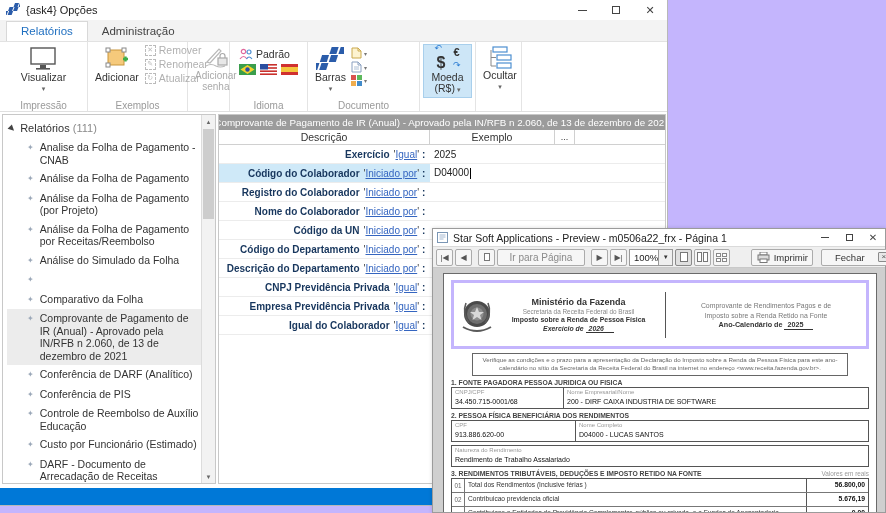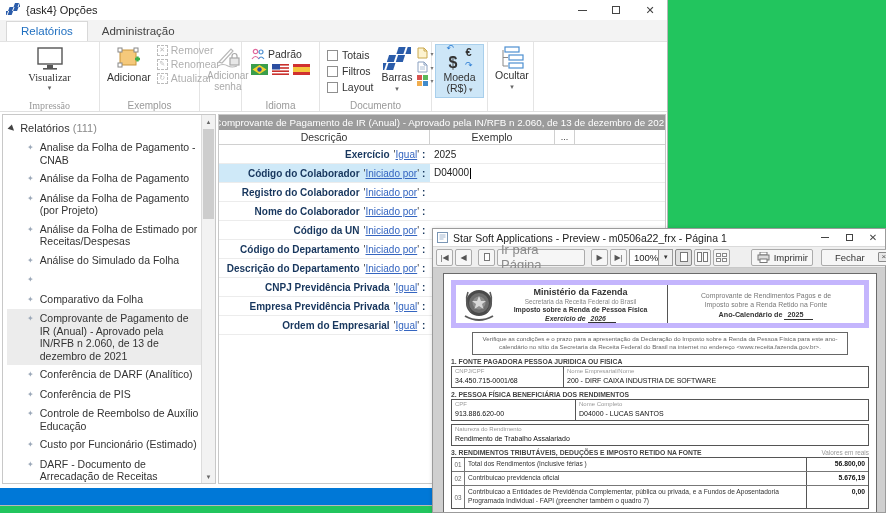--- a/index.html
+++ b/index.html
@@ -1,18 +1,18 @@
 <!DOCTYPE html>
 <html><head>
 <meta charset="utf-8">
 <style>
   * { margin:0; padding:0; box-sizing:border-box; }
   html,body { background:#fff; }
   body { font-family:"Liberation Sans", sans-serif; color:#333; }
-  #stage { position:relative; width:886px; height:513px; background:#22c55e; overflow:hidden; }
+  #stage { position:relative; width:886px; height:513px; background:#c4b5fd; overflow:hidden; }
 
   
   .main-window { position:absolute; left:0; top:0; width:668px; height:506px;
     background:#fff; border:1px solid #b8b8b8; border-left:none; border-top:none;
     display:flex; flex-direction:column; }
   .titlebar { height:20px; display:flex; align-items:center; background:#fff; padding-left:6px; flex:none; }
   .titlebar .app-title { font-size:11px; color:#222; margin-left:6px; }
   .cap-btns { margin-left:auto; display:flex; height:20px; }
   .cap-btn { width:34px; height:20px; display:flex; align-items:center; justify-content:center;
     font-size:11px; color:#444; }
@@ -111,41 +111,41 @@
   .pv-titlebar { height:17px; display:flex; align-items:center; padding-left:4px; background:#fff; flex:none; }
   .pv-title { font-size:10.5px; color:#222; margin-left:5px; white-space:nowrap; overflow:hidden; }
   .pv-capbtns { margin-left:auto; display:flex; align-items:center; height:17px; }
   .pv-capbtn { width:24px; height:17px; display:flex; align-items:center; justify-content:center; font-size:10px; color:#444; }
   .pv-capbtn .boxglyph { width:7px; height:7px; border:1px solid #444; display:block; }
   .pv-capbtn .minglyph { width:8px; height:1px; background:#444; display:block; }
   .pv-toolbar { height:22px; background:#efefef; border-top:1px solid #dadada; border-bottom:1px solid #c9c9c9;
     display:flex; align-items:center; gap:2px; padding:0 3px; flex:none; }
   .tbtn { height:17px; min-width:17px; background:#f6f6f6; border:1px solid #ababab; border-radius:2px;
     display:flex; align-items:center; justify-content:center; font-size:8px; color:#555; padding:0 3px; }
-  .tbtn.txt { font-size:13px; color:#8a8a8a; min-width:88px; }
+  .tbtn.txt { font-size:10px; color:#8a8a8a; min-width:88px; }
   .tbtn.wide { font-size:9.5px; color:#333; gap:4px; }
   .tbtn.pressed { background:#e0e0e0; border-color:#8a8a8a; }
   .zoom-combo { height:17px; width:112px; background:#fff; border:1px solid #9a9a9a; display:flex;
     align-items:center; font-size:9.5px; color:#222; padding-left:4px; }
   .zoom-combo .dd { margin-left:auto; width:14px; height:15px; background:#efefef; border-left:1px solid #9a9a9a;
     display:flex; align-items:center; justify-content:center; font-size:6px; color:#333; }
   .mini-page { width:8px; height:10px; border:1px solid #777; background:#fff; }
   .mini-pages2 { display:flex; gap:1px; }
   .mini-pages2 .mini-page { width:5px; }
   .mini-grid { display:grid; grid-template-columns:5px 5px; grid-template-rows:4px 4px; gap:1px; }
   .mini-grid i { border:1px solid #888; background:#fff; }
   .close-x { width:11px; height:10px; border:1px solid #8a8a8a; background:#e8e8e8; color:#555;
     font-size:8px; line-height:8px; text-align:center; border-radius:1px; }
 
   
   .pv-doc { flex:1; background:#cfcfcf; overflow:hidden; position:relative; }
   .page { position:absolute; left:10px; top:5px; width:434px; height:400px; background:#fff;
     border:1px solid #6a6a6a; padding:6px 7px; font-family:"Liberation Sans", sans-serif; }
 
-  .doc-header { display:flex; border:5px solid #c4b5fd; height:48px; }
+  .doc-header { display:flex; border:3px solid #c4b5fd; height:69px;align-items:center; }
   .dh-left { width:212px; border-right:1px solid #555; display:flex; align-items:center; padding:3px 4px; }
   .dh-left-text { flex:1; text-align:center; }
   .dh-right { flex:1; display:flex; flex-direction:column; align-items:center; justify-content:space-between; padding:6px 4px 5px; }
   .t-ministerio { font-size:9px; font-weight:bold; color:#333; }
   .t-secretaria { font-size:6.4px; color:#888; margin-top:1px; }
   .t-imposto { font-size:6.9px; font-weight:bold; color:#333; margin-top:1px; }
   .t-exercicio { font-size:6.9px; font-style:italic; font-weight:bold; color:#333; margin-top:2px; }
   .t-exercicio .ano { text-decoration:none; border-bottom:1px solid #333; padding:0 10px 0 3px; }
   .t-comprovante { font-size:6.9px; color:#777; text-align:center; line-height:1.35; }
   .t-anocal { font-size:7.2px; font-weight:bold; color:#333; }
@@ -206,21 +206,21 @@
       </span>
     </div>
 
     <div class="tabstrip">
       <span class="tab active">Relatórios</span>
       <span class="tab">Administração</span>
     </div>
 
     <div class="ribbon">
 
-      <div class="rgroup" style="width:100px;font-family:Liberation Serif, serif;">
+      <div class="rgroup" style="width:88px;">
         <div class="bigbtn" style="margin:0 auto;">
           <span>
             <svg width="30" height="26" viewBox="0 0 30 26">
               <rect x="3" y="2" width="24" height="16" fill="none" stroke="#555" stroke-width="1.4"></rect>
               <rect x="12" y="19" width="6" height="3" fill="#555"></rect>
               <rect x="8" y="22" width="14" height="1.6" fill="#555"></rect>
             </svg>
           </span>
           <span>Visualizar</span>
           <span class="caret">▾</span>
@@ -311,34 +311,20 @@
                 <rect width="17" height="11" fill="#d03030"></rect>
                 <rect y="3" width="17" height="5" fill="#f4c53d"></rect>
               </svg>
             </span>
           </div>
         </div>
         <div class="rgroup-label">Idioma</div>
       </div>
 
       <div class="rgroup" style="width:112px;">
-        <div class="chkcol">
-          <label class="chkrow">
-            <span class="chkbox"></span>
-            <span>Totais</span>
-          </label>
-          <label class="chkrow">
-            <span class="chkbox"></span>
-            <span>Filtros</span>
-          </label>
-          <label class="chkrow">
-            <span class="chkbox"></span>
-            <span>Layout</span>
-          </label>
-        </div>
         <div class="bigbtn">
           <span>
             <svg width="28" height="26" viewBox="0 0 28 26">
               <g fill="#2a5caa">
                 <rect x="2" y="17" width="7" height="7" transform="skewX(-18)"></rect>
                 <rect x="11" y="17" width="7" height="7" transform="skewX(-18)"></rect>
                 <rect x="9" y="9" width="7" height="7" transform="skewX(-18)"></rect>
                 <rect x="18" y="9" width="7" height="7" transform="skewX(-18)"></rect>
                 <rect x="16" y="1" width="7" height="7" transform="skewX(-18)"></rect>
                 <rect x="25" y="1" width="7" height="7" transform="skewX(-18)"></rect>
@@ -434,21 +420,21 @@
                 <span>Análise da Folha de Pagamento</span>
               </div>
 
               <div class="tree-item">
                 <span class="spark">✦</span>
                 <span>Análise da Folha de Pagamento (por Projeto)</span>
               </div>
 
               <div class="tree-item">
                 <span class="spark">✦</span>
-                <span>Análise da Folha de Estimado por Receitas/Despesas</span>
+                <span>Análise da Folha de Pagamento por Receitas/Reembolso</span>
               </div>
 
               <div class="tree-item">
                 <span class="spark">✦</span>
                 <span>Análise do Simulado da Folha</span>
               </div>
 
               <div class="tree-item">
                 <span class="spark">✦</span>
               </div>
@@ -601,21 +587,21 @@
                 <span class="pop"><a class="oplink">Igual</a></span>
                 <span class="pcolon"></span>
               </div>
               <div class="pcell-val">
                 <span class="pval"></span>
               </div>
             </div>
 
             <div class="prow">
               <div class="pcell-desc">
-                <span class="plabel">Ordem do Empresarial</span>
+                <span class="plabel">Igual do Colaborador</span>
                 <span class="pop"><a class="oplink">Igual</a></span>
                 <span class="pcolon"></span>
               </div>
               <div class="pcell-val">
                 <span class="pval"></span>
               </div>
             </div>
           </div>
       </div>
     </div>

